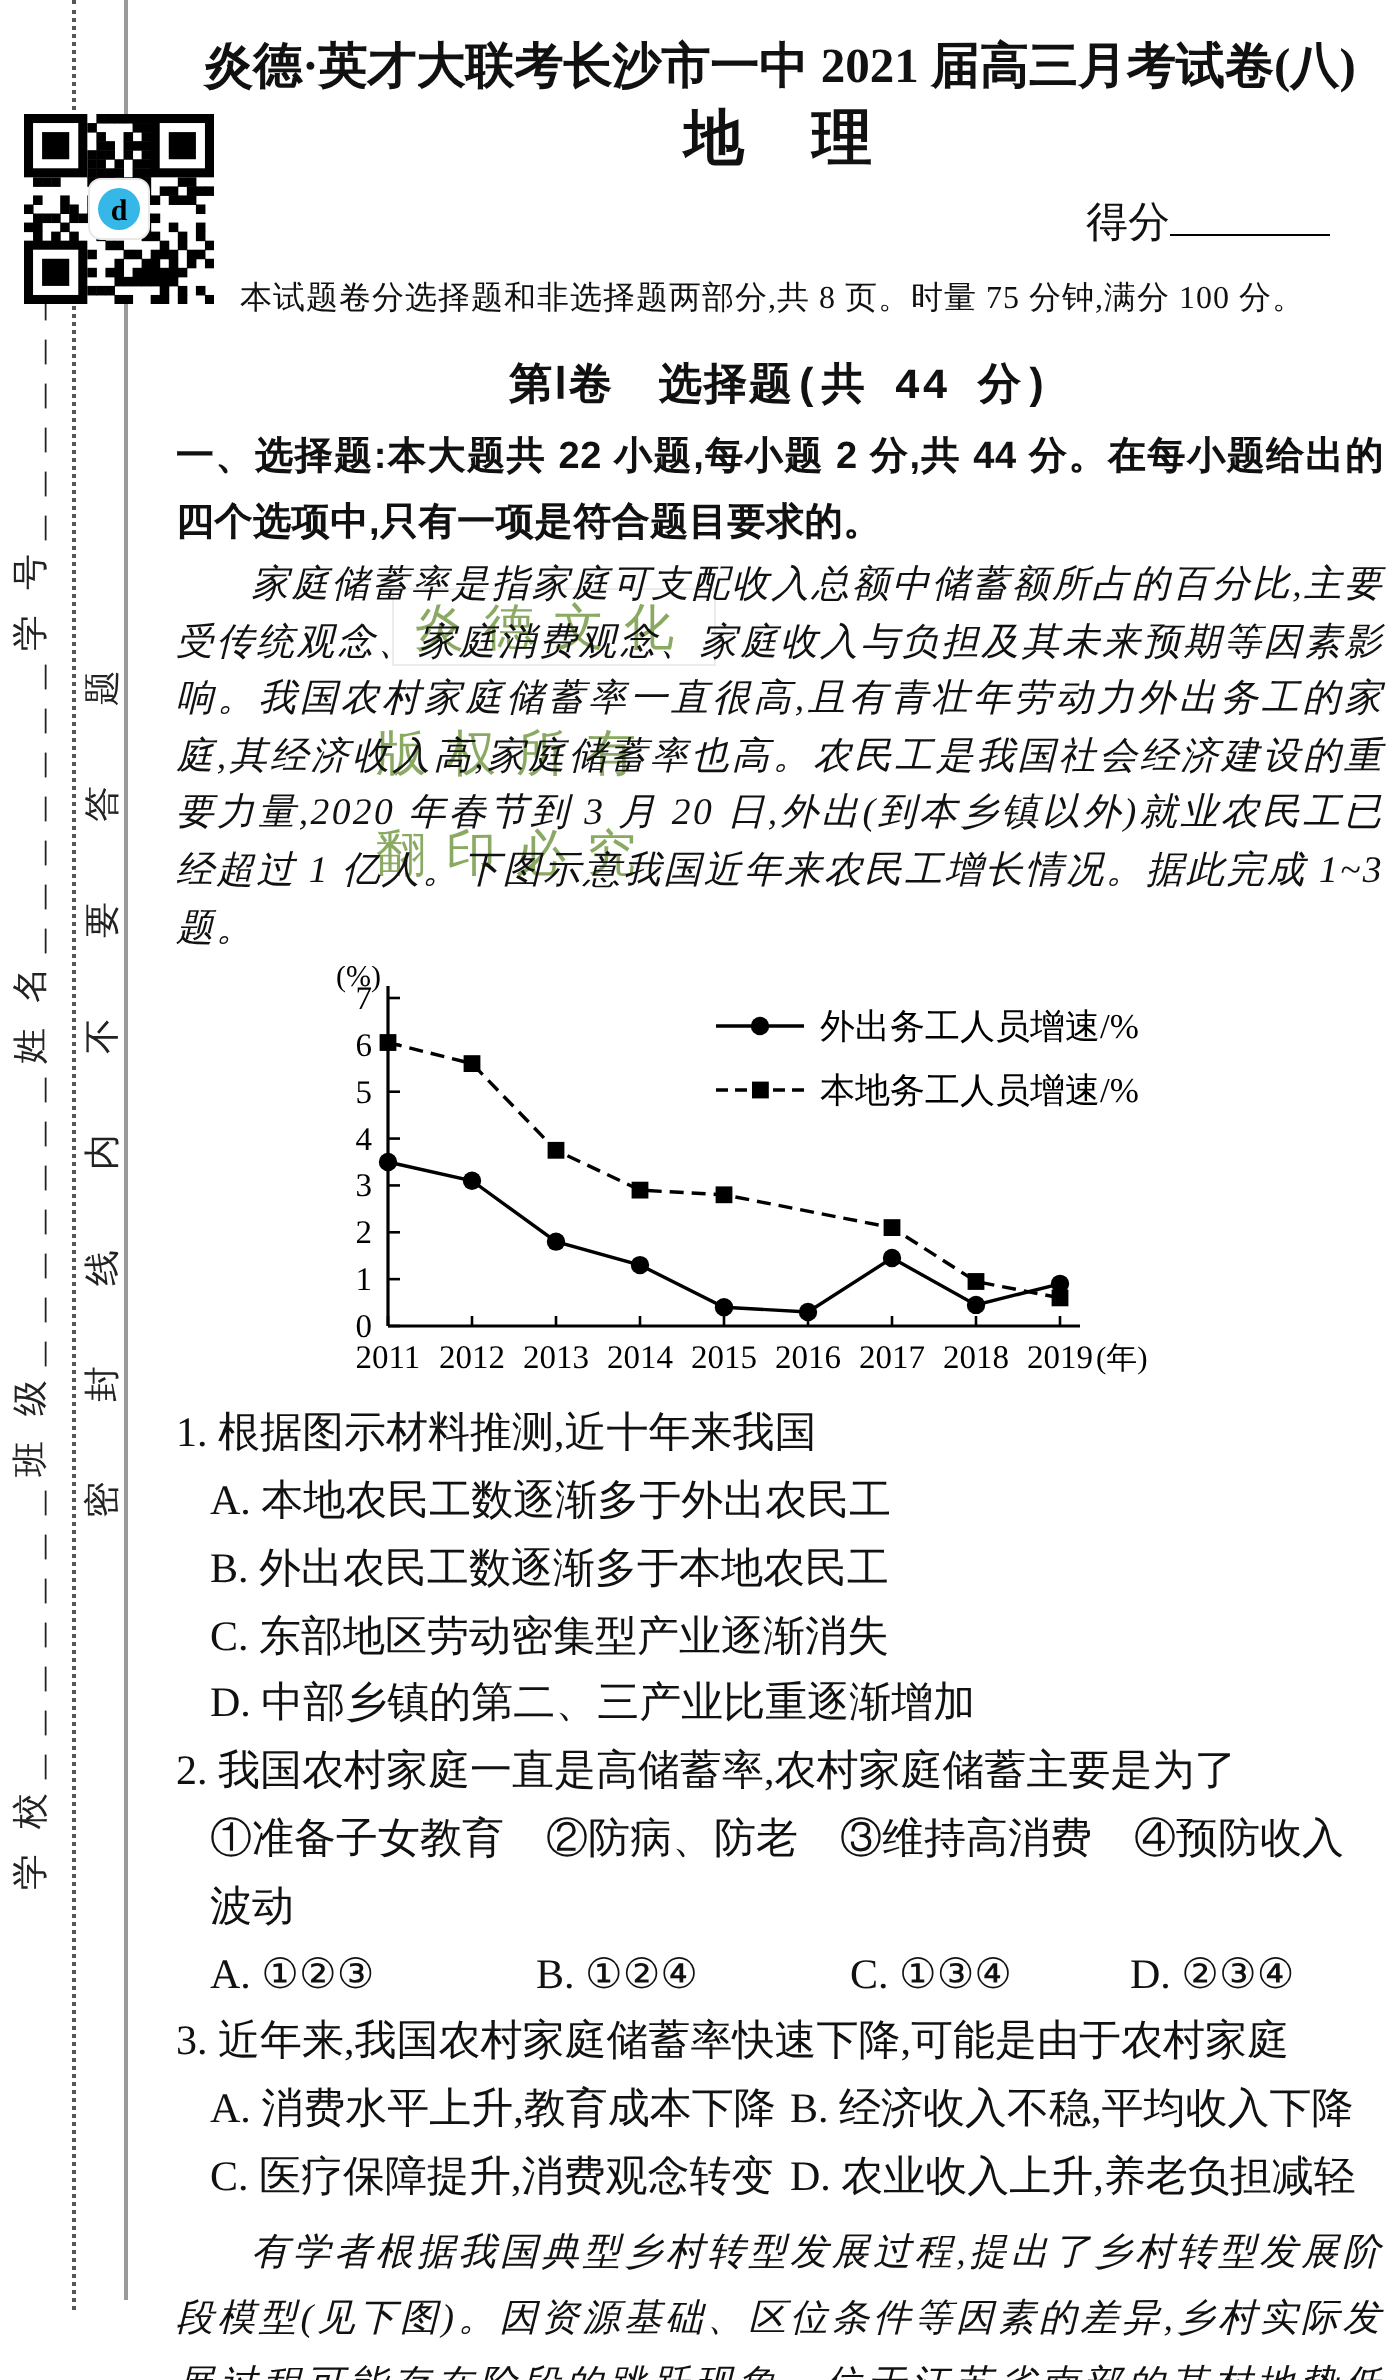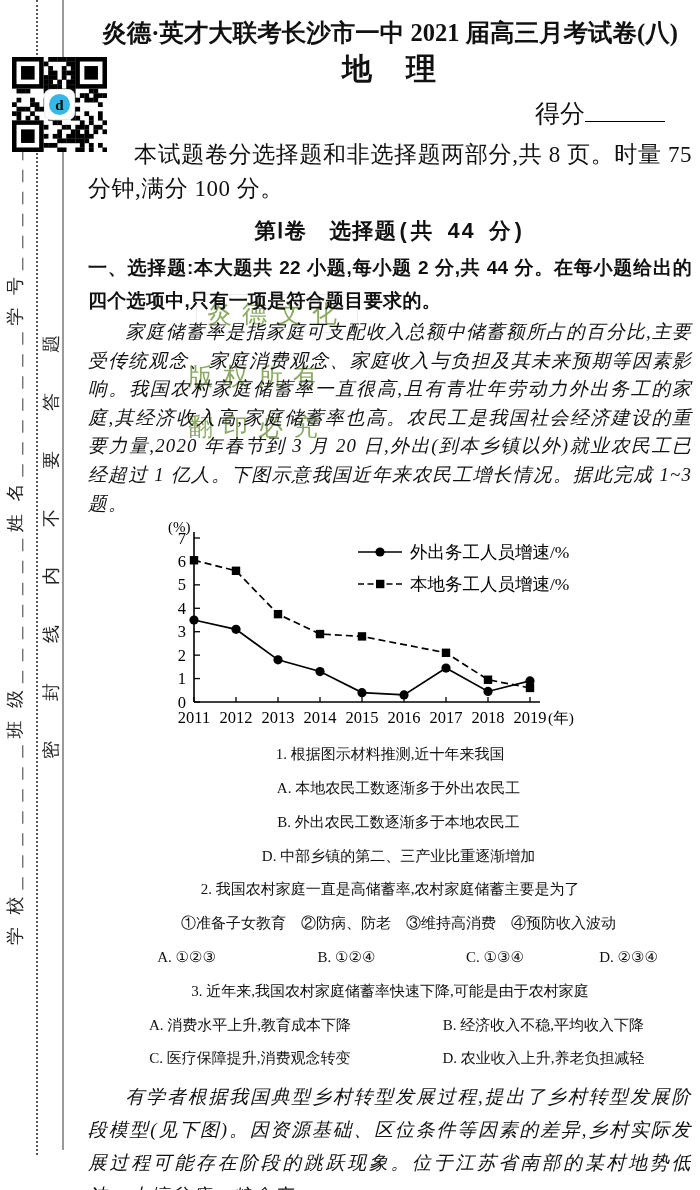--- a/index.html
+++ b/index.html
@@ -12,32 +12,32 @@
   .dotted-line{position:absolute;left:36px;top:0;height:1155px;width:0;border-left:2px dotted #555;}
   .solid-line{position:absolute;left:62px;top:0;height:1150px;width:2px;background:#9a9a9a;}
   
   .wm{position:absolute;color:#4d7c0f;opacity:.65;letter-spacing:10px;font-size:25px;z-index:0;}
   .wm-box{border:1px solid #e2e2e2;padding:2px 10px;}
   
   .content{position:absolute;left:88px;top:0;width:604px;z-index:1;}
   .header-title{margin-top:16px;font-size:24.5px;font-weight:900;text-align:center;white-space:nowrap;}
   .qr{position:absolute;left:12px;top:57px;width:95px;height:95px;}
   .subject-title{font-size:30px;font-weight:bold;text-align:center;letter-spacing:2px;}
-  .score-row{margin-top:6px;text-align:right;padding-right:27px;font-size:25px;}
+  .score-row{margin-top:6px;text-align:right;padding-right:27px;font-size:21px;}
   .score-line{display:inline-block;width:80px;border-bottom:1.8px solid #000;height:1em;vertical-align:baseline;}
-  .paper-info{margin-top:8px;font-size:23px;line-height:34px;text-indent:2em;text-align:justify;letter-spacing:.5px;font-family:Liberation Serif, serif;}
+  .paper-info{margin-top:8px;font-size:16px;line-height:34px;text-indent:2em;text-align:justify;letter-spacing:.5px;font-family:Liberation Serif, serif;}
   .section-heading{margin:10px 0 4px 0;font-size:21.5px;font-weight:bold;text-align:center;letter-spacing:1px;font-family:Liberation Mono, monospace;}
   .instructions{font-family:"Liberation Sans","DejaVu Sans",sans-serif;font-weight:bold;
                 font-size:19px;line-height:33px;text-align:justify;letter-spacing:.3px;margin-top:6px;}
   .kai{font-style:italic;font-size:18.8px;line-height:28.6px;text-indent:2em;text-align:justify;
        letter-spacing:1.2px;margin-top:1px;}
   .kai2{font-style:italic;font-size:18.8px;line-height:33px;text-indent:2em;text-align:justify;
        letter-spacing:1.8px;margin-top:4px;}
   .chart-wrap{margin:4px 0 0 70px;}
-  .q{font-size:15px;line-height:33.8px;text-align:center;}
+  .q{font-size:21px;line-height:33.8px;}
   .q .stem{margin-top:0;}
   .q .opts{padding-left:17px;}
   .ans-row{display:grid;grid-template-columns:163px 157px 140px auto;padding-left:17px;}
   .grid2{display:grid;grid-template-columns:290px auto;padding-left:17px;}
   svg text{font-family:"Liberation Serif","DejaVu Serif",serif;fill:#000;}
 </style>
 </head>
 <body>
 
 <div class="page">
@@ -279,20 +279,21 @@
           <rect x="218" y="57.8" width="8.4" height="8.4" fill="#000"></rect>
           <text x="252" y="68" font-size="17.5">本地务工人员增速/%</text>
         </svg>
     </div>
 
     <div class="q">
       <div class="stem">1. 根据图示材料推测,近十年来我国</div>
       <div class="opts">
         <div>A. 本地农民工数逐渐多于外出农民工</div>
         <div>B. 外出农民工数逐渐多于本地农民工</div>
+        <div>C. 东部地区劳动密集型产业逐渐消失</div>
         <div>D. 中部乡镇的第二、三产业比重逐渐增加</div>
       </div>
     </div>
 
     <div class="q">
       <div class="stem">2. 我国农村家庭一直是高储蓄率,农村家庭储蓄主要是为了</div>
       <div class="opts">①准备子女教育　②防病、防老　③维持高消费　④预防收入波动</div>
       <div class="ans-row">
         <span>A. ①②③</span>
         <span>B. ①②④</span>

